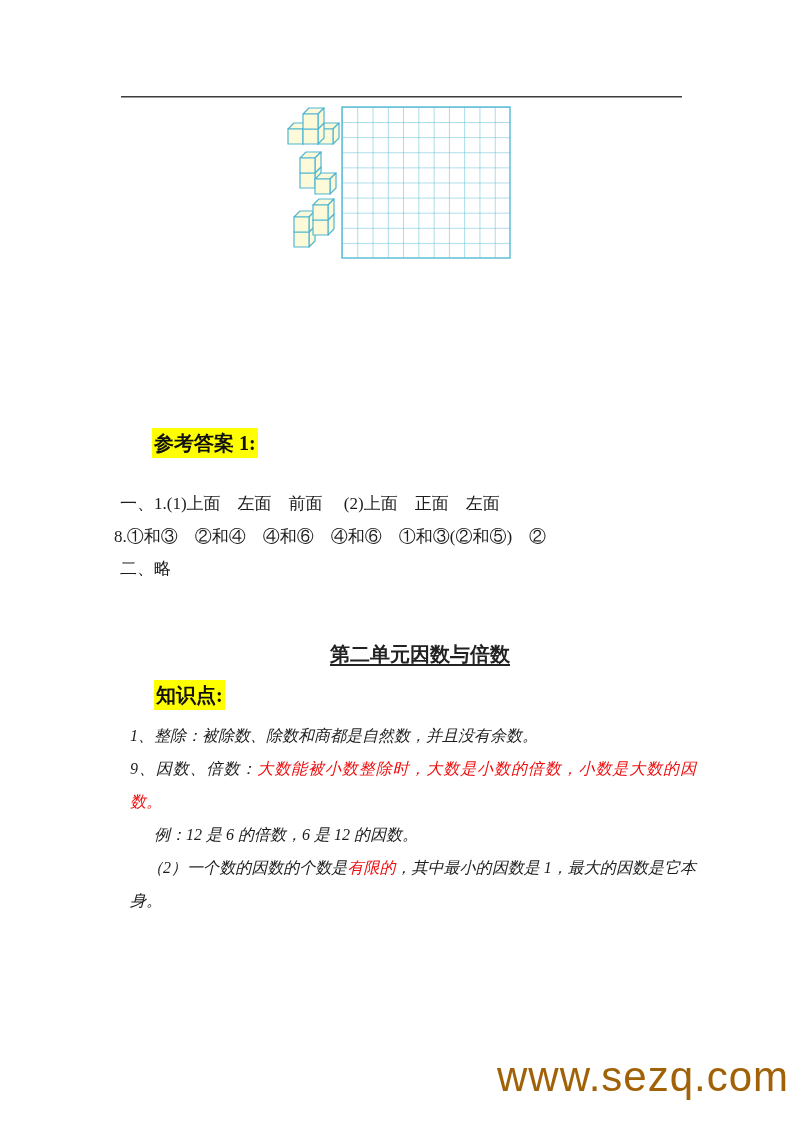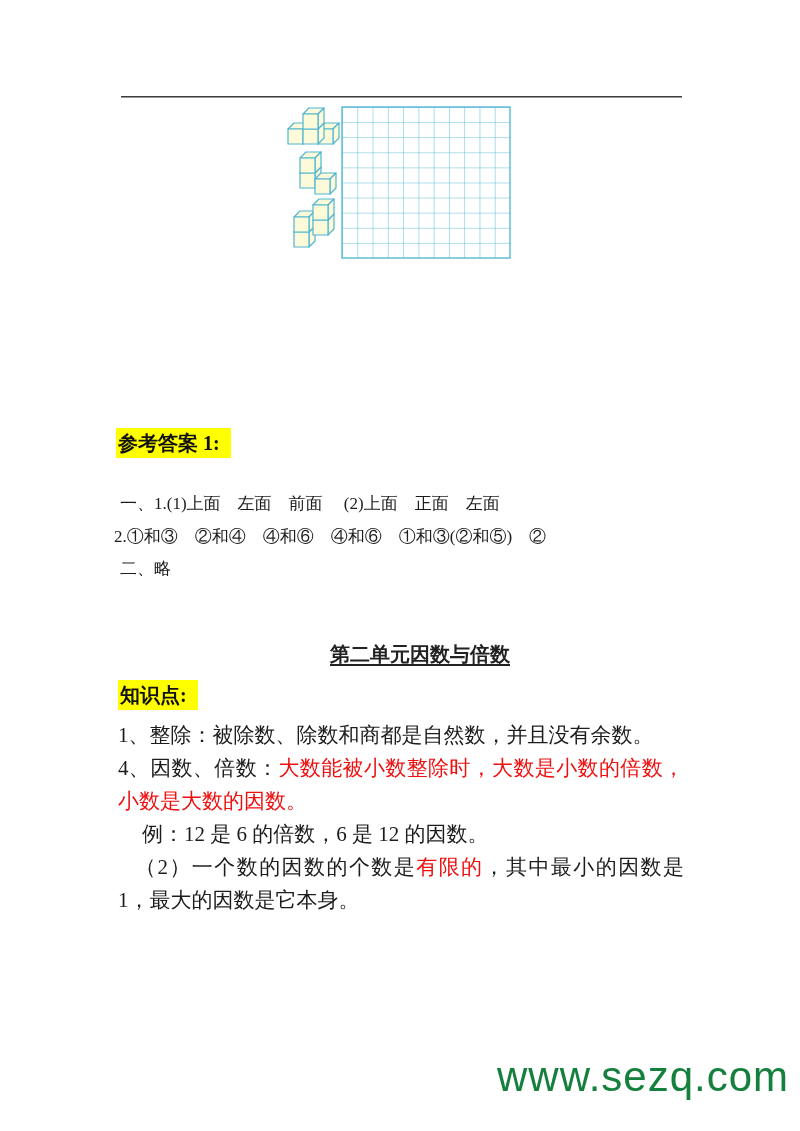--- a/index.html
+++ b/index.html
@@ -20,22 +20,23 @@
   }
   .figure-svg { position:absolute; left:280px; top:96px; }
 
   .hl-heading {
     position:absolute;
     display:inline-block;
     background:#ffff00;
     font-weight:bold;
     font-size:20px;
     line-height:24px;
-    padding:3px 11px 3px 2px;
+    padding:3px 2px 3px 2px;
     color:#111;
+    margin-left:36px;
   }
   .answers-heading { left:116px; top:428px; }
   .knowledge-heading { left:118px; top:680px;text-align:right; }
 
   .answer-lines {
     position:absolute; left:120px; top:464px; width:566px;
     font-size:17px; line-height:32.6px;
     white-space:nowrap;
     margin-top:24px;
   }
@@ -45,35 +46,36 @@
     position:absolute; left:0; top:641px; width:800px;
     text-align:center;
     font-size:20px; font-weight:bold;
     text-decoration:underline;
     text-underline-offset:3px;
     color:#222;
     margin-left:20px;
   }
 
   .knowledge-body {
-    position:absolute; left:118px; top:719px; width:566px;
-    font-size:21px; line-height:33px;
+    position:absolute; left:130px; top:719px; width:566px;
+    font-size:16px; line-height:33px;
     text-align:justify;
+    font-style:italic;
   }
   .knowledge-body p { margin:0; }
   .red { color:#ee0f0f; }
   .indent-example { text-indent:24px; }
   .indent-point { text-indent:17px; }
   .point2 { margin-top:27px; }
 
   .watermark {
     position:absolute; left:497px; top:1053px;
     font-family:"Liberation Sans", sans-serif;
     font-size:42px; font-weight:400;
-    color:#15803d; letter-spacing:1px;
+    color:#a16207; letter-spacing:1px;
     white-space:nowrap;
   }
 </style>
 </head>
 <body>
 
 <div class="page">
 
   <div class="top-rule"></div>
 
@@ -111,30 +113,30 @@
       <use href="#cube" x="14" y="121"></use>
       <use href="#cube" x="33" y="124"></use>
       <use href="#cube" x="33" y="109"></use>
     </g>
   </svg>
 
   <div class="hl-heading answers-heading">参考答案 1:</div>
 
   <div class="answer-lines">
     <div class="l1">一、1.(1)上面　左面　前面　 (2)上面　正面　左面</div>
-    <div class="l2">2.①和③　②和④　④和⑥　④和⑥　①和③(②和⑤)　②</div>
+    <div class="l2">8.①和③　②和④　④和⑥　④和⑥　①和③(②和⑤)　②</div>
     <div class="l3">二、略</div>
   </div>
 
   <div class="unit-title">第二单元因数与倍数</div>
 
   <div class="hl-heading knowledge-heading">知识点:</div>
 
   <div class="knowledge-body">
     <p>1、整除：被除数、除数和商都是自然数，并且没有余数。</p>
-    <p><span>4、因数、倍数：</span><span class="red">大数能被小数整除时，大数是小数的倍数，小数是大数的因数。</span></p>
+    <p><span>9、因数、倍数：</span><span class="red">大数能被小数整除时，大数是小数的倍数，小数是大数的因数。</span></p>
     <p class="indent-example">例：12 是 6 的倍数，6 是 12 的因数。</p>
     <p class="indent-point point2"><span>（2）一个数的因数的个数是</span><span class="red">有限的</span><span>，其中最小的因数是 1，最大的因数是它本身。</span></p>
   </div>
 
   <div class="watermark">www.sezq.com</div>
 
 </div>
 
 </body></html>

